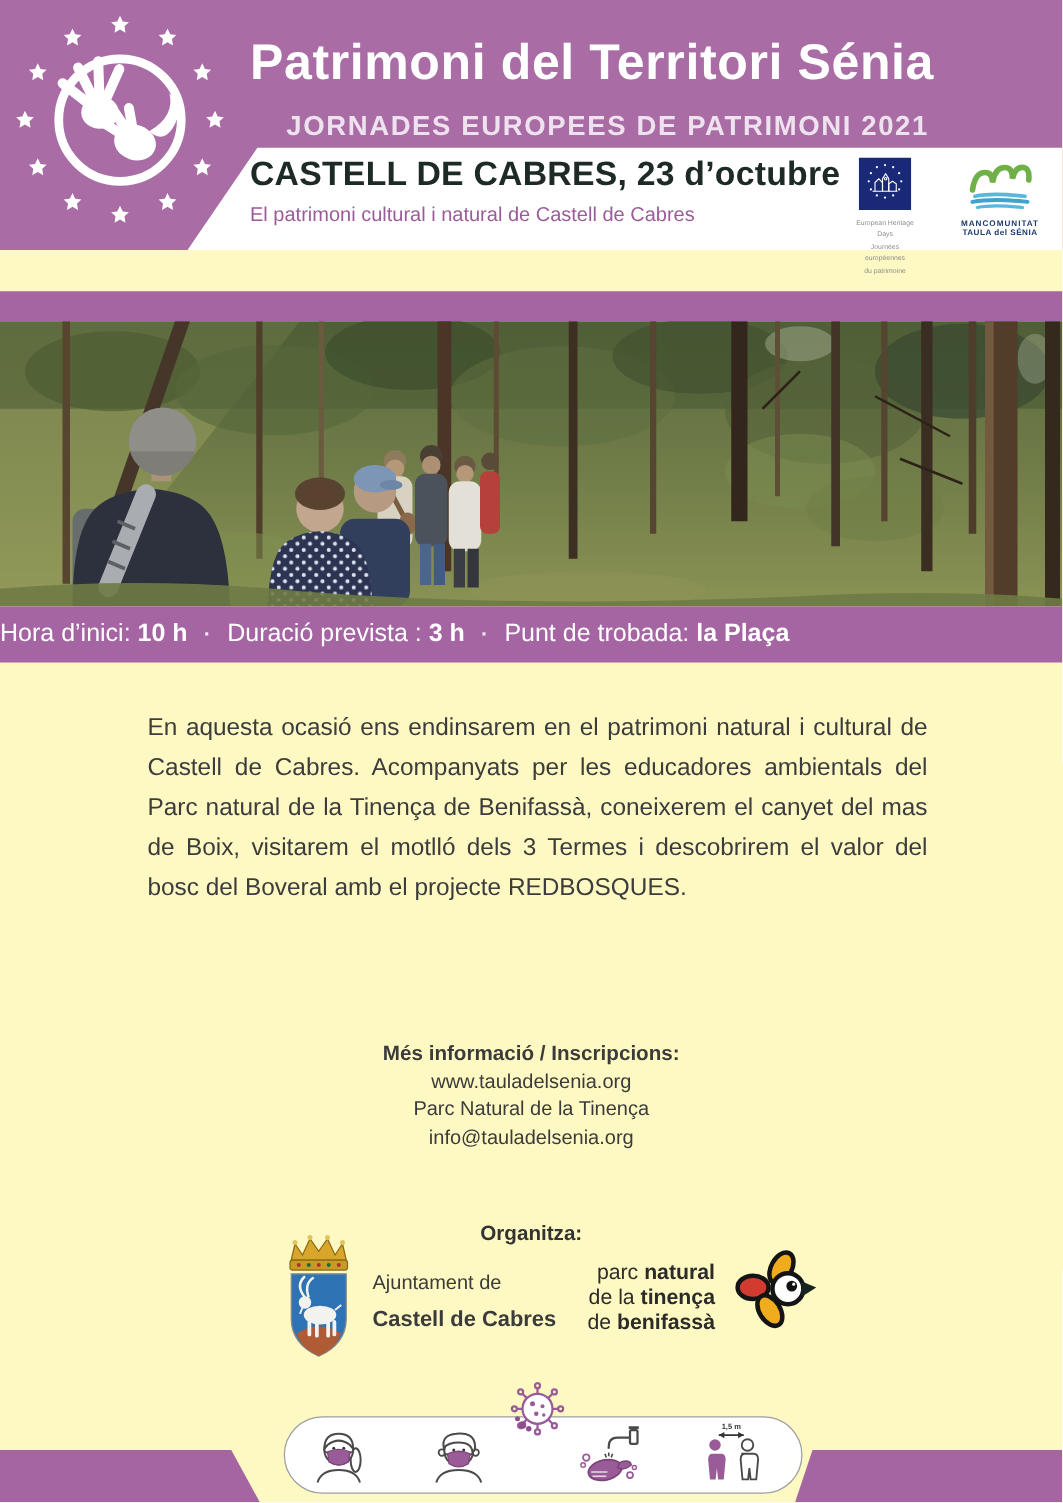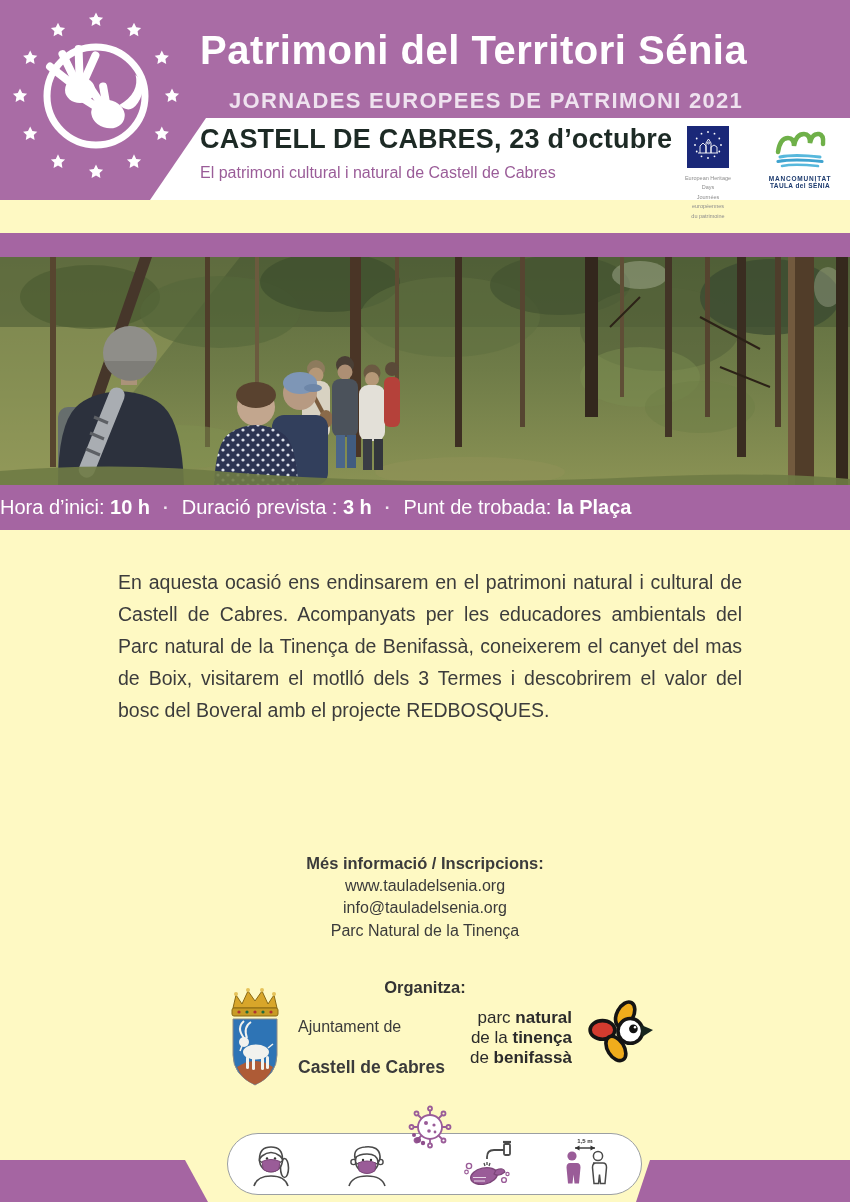--- a/index.html
+++ b/index.html
@@ -33,29 +33,29 @@
   .band-schedule .lbl{font-weight:400;white-space:pre;}
   .band-schedule .val{font-weight:700;white-space:pre;}
   .band-schedule .sep{font-weight:700;margin:0 13px;opacity:.85;font-size:17px;}
 
   
   .description{position:absolute;left:118px;top:566px;width:624px;font-size:19.5px;line-height:32px;
     color:#3C3C3C;text-align:justify;}
   .inscription{position:absolute;left:0;top:768px;width:850px;text-align:center;font-size:17.5px;
     font-weight:500;color:#9A5C98;}
   .contact{position:absolute;left:0;top:832px;width:850px;text-align:center;color:#3B3B3B;
-    font-size:16px;line-height:22.5px;margin-top:20px;}
+    font-size:16px;line-height:22.5px;}
   .contact .heading{font-weight:700;font-size:16.5px;}
   .organizer-heading{position:absolute;left:0;top:958px;width:850px;text-align:center;
     font-weight:700;font-size:16.5px;color:#333;margin-top:20px;}
 
   .ajuntament-coa{position:absolute;left:220px;top:982px;width:70px;height:112px;}
   .ajuntament-text{position:absolute;left:298px;top:1018px;color:#3B3B3B;}
   .ajuntament-text .l1{font-size:16px;}
-  .ajuntament-text .l2{font-size:17.5px;font-weight:700;margin-top:21px;}
+  .ajuntament-text .l2{font-size:17.5px;font-weight:700;margin-top:9px;}
 
   .parc-text{position:absolute;left:438px;top:1008px;width:134px;text-align:right;color:#2B2B2B;
     font-size:17px;line-height:20px;}
   .parc-text .light{font-weight:400;}
   .parc-text .bold{font-weight:800;}
   .parc-bird{position:absolute;left:584px;top:1000px;width:72px;height:66px;}
 
   
   .fb-left{position:absolute;left:0;top:1160px;width:210px;height:42px;background:#A565A2;
     clip-path:polygon(0 0,185px 0,208px 100%,0 100%);}
@@ -264,22 +264,22 @@
     <span class="sep">·</span>
     <span class="lbl">Punt de trobada: </span>
     <span class="val">la Plaça</span>
   </div>
 
   <div class="description">En aquesta ocasió ens endinsarem en el patrimoni natural i cultural de Castell de Cabres. Acompanyats per les educadores ambientals del Parc natural de la Tinença de Benifassà, coneixerem el canyet del mas de Boix, visitarem el motlló dels 3 Termes i descobrirem el valor del bosc del Boveral amb el projecte REDBOSQUES.</div>
 
   <div class="contact">
     <div class="heading">Més informació / Inscripcions:</div>
     <div>www.tauladelsenia.org</div>
+    <div>Parc Natural de la Tinença</div>
     <div>info@tauladelsenia.org</div>
-    <div>Parc Natural de la Tinença</div>
   </div>
 
   <div class="organizer-heading">Organitza:</div>
 
   <svg class="ajuntament-coa" viewBox="0 0 70 112">
     <path d="M13,26 l3,-13 6,9 6,-13 7,10 7,-10 6,13 6,-9 3,13 z" fill="#D8A62A" stroke="#8a6a14" stroke-width="1"></path>
     <circle cx="16" cy="12" r="2" fill="#E6C35A"></circle>
       <circle cx="28" cy="8" r="2" fill="#E6C35A"></circle>
     <circle cx="42" cy="8" r="2" fill="#E6C35A"></circle>
       <circle cx="54" cy="12" r="2" fill="#E6C35A"></circle>

